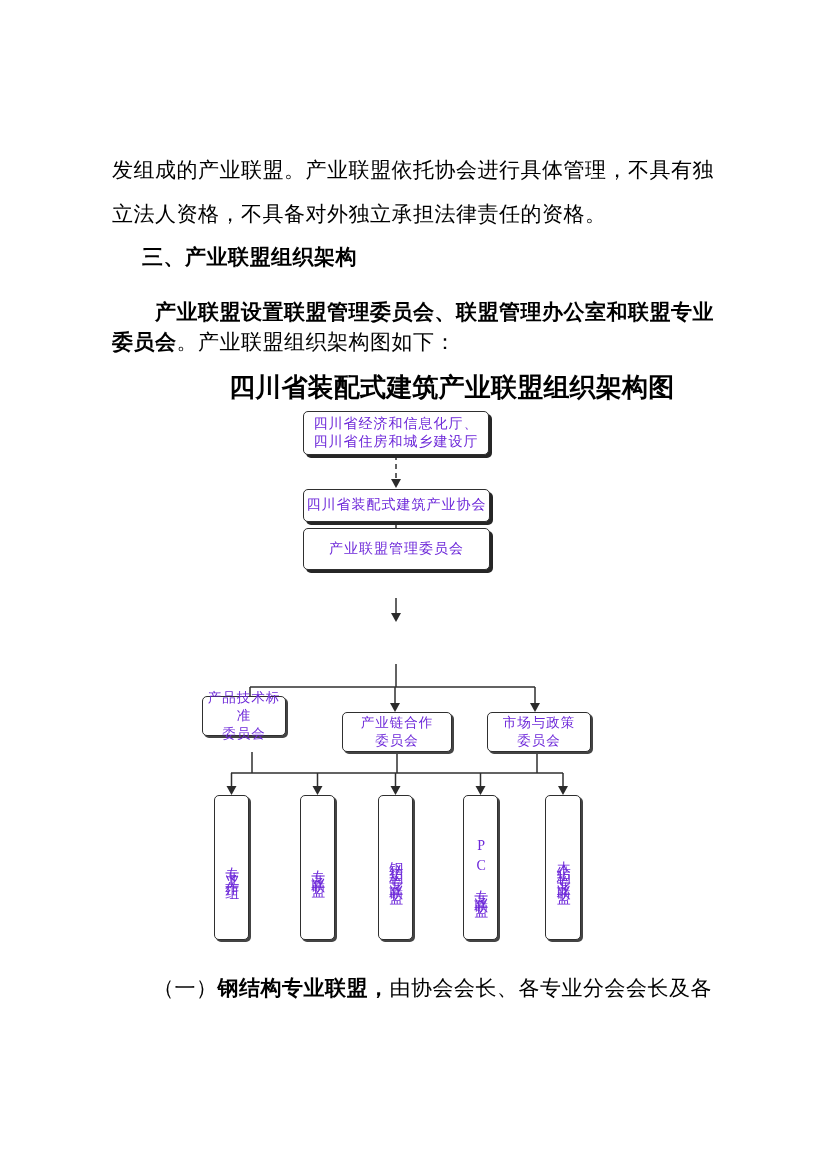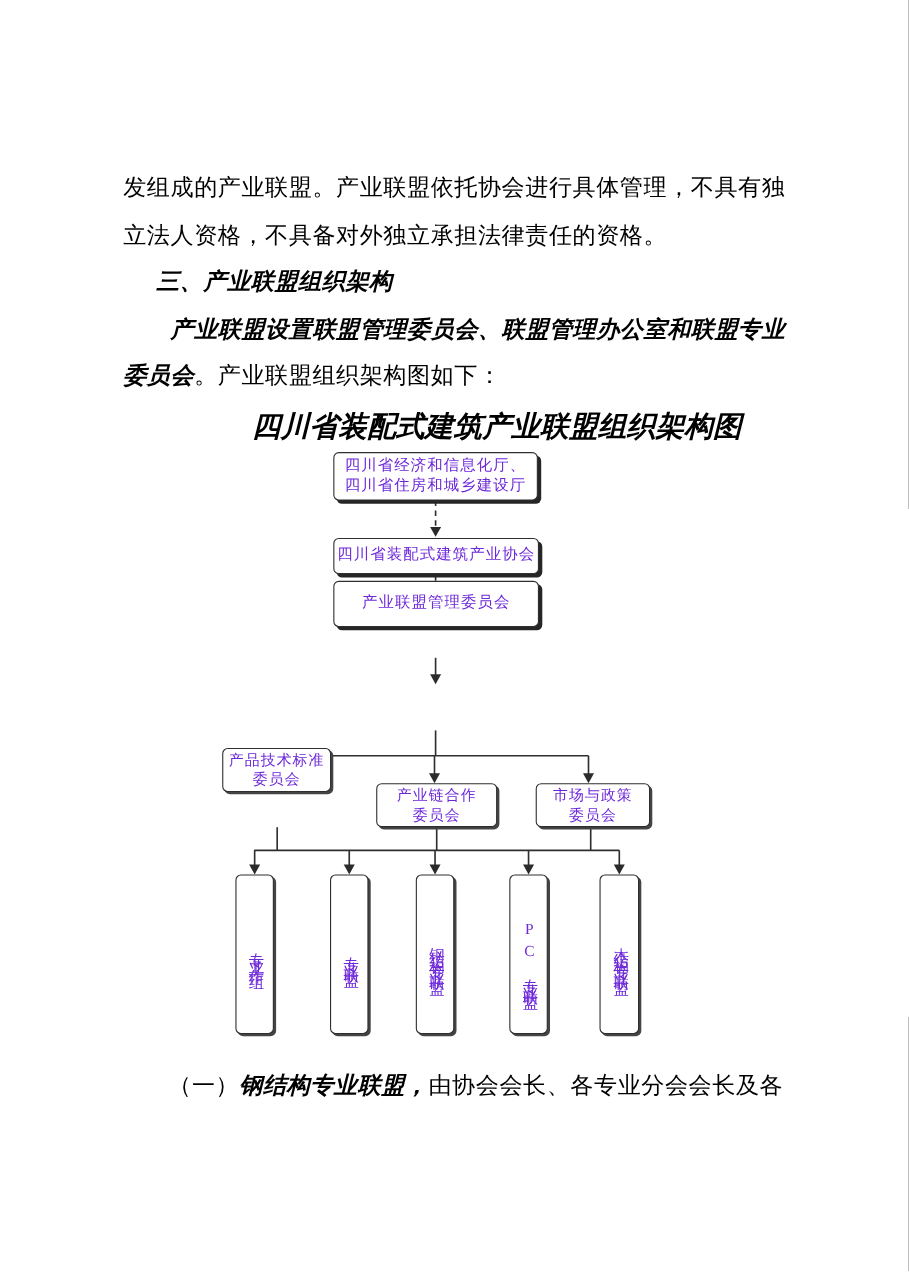--- a/index.html
+++ b/index.html
@@ -3,21 +3,21 @@
 <meta charset="utf-8">
 <style>
   html,body{margin:0;padding:0;background:#888;}
   .page{
     position:relative;width:826px;height:1169px;margin:0 auto;
     background:#ffffff;overflow:hidden;
     font-family:"Liberation Serif", serif;color:#000;
   }
   .tline{position:absolute;white-space:nowrap;font-size:21px;letter-spacing:0.5px;line-height:1.3;}
   .serif{font-family:"Liberation Serif", serif;font-weight:400;}
-  .hei{font-family:"Liberation Sans", sans-serif;font-weight:700;font-style:italic;}
+  .hei{font-family:"Liberation Sans", sans-serif;font-weight:700;}
   .chart-title{font-size:26px;letter-spacing:0.2px;}
   .node{
     position:absolute;box-sizing:border-box;background:#fff;
     border:1.6px solid #2f2f2f;border-radius:5px;
     box-shadow:2.5px 2.5px 0 #2e2e2e;
     display:flex;flex-direction:column;align-items:center;justify-content:center;
     text-align:center;color:#6d28d9;
     font-family:"Liberation Serif", serif;
     font-size:14px;line-height:1.32;letter-spacing:1px;
   }
@@ -36,21 +36,21 @@
 </head>
 <body>
 
 <div class="page">
 
   <div class="tline serif" style="left:112px;top:157px">发组成的产业联盟。产业联盟依托协会进行具体管理，不具有独</div>
   <div class="tline serif" style="left:112px;top:201px">立法人资格，不具备对外独立承担法律责任的资格。</div>
 
   <div class="tline hei" style="left:142px;top:243px">三、产业联盟组织架构</div>
 
-  <div class="tline hei" style="left:155px;top:286px">产业联盟设置联盟管理委员会、联盟管理办公室和联盟专业</div>
+  <div class="tline hei" style="left:155px;top:298px">产业联盟设置联盟管理委员会、联盟管理办公室和联盟专业</div>
   <div class="tline" style="left:112px;top:328px">
     <span class="hei">委员会</span><span class="serif">。产业联盟组织架构图如下：</span>
   </div>
 
   <div class="tline hei chart-title" style="left:229px;top:371px">四川省装配式建筑产业联盟组织架构图</div>
 
   <svg class="connectors" width="826" height="1169" viewBox="0 0 826 1169">
 
     <line class="dash" x1="396" y1="455" x2="396" y2="479"></line>
       <polygon points="391,479 401,479 396,488"></polygon>
@@ -93,21 +93,21 @@
 
   <div class="node big" style="left:303px;top:489px;width:187px;height:33px">
     <span>四川省装配式建筑产业协会</span>
   </div>
 
   <div class="node big" style="left:303px;top:528px;width:187px;height:42px">
     <span>产业联盟管理委员会</span>
   </div>
 
 
-  <div class="node small" style="left:202px;top:680px;width:99px;height:40px">
+  <div class="node small" style="left:202px;top:696px;width:84px;height:40px">
     <span>产品技术标准</span>
     <span>委员会</span>
   </div>
   <div class="node small" style="left:342px;top:712px;width:110px;height:40px">
     <span>产业链合作</span>
     <span>委员会</span>
   </div>
   <div class="node small" style="left:487px;top:712px;width:104px;height:40px">
     <span>市场与政策</span>
     <span>委员会</span>

